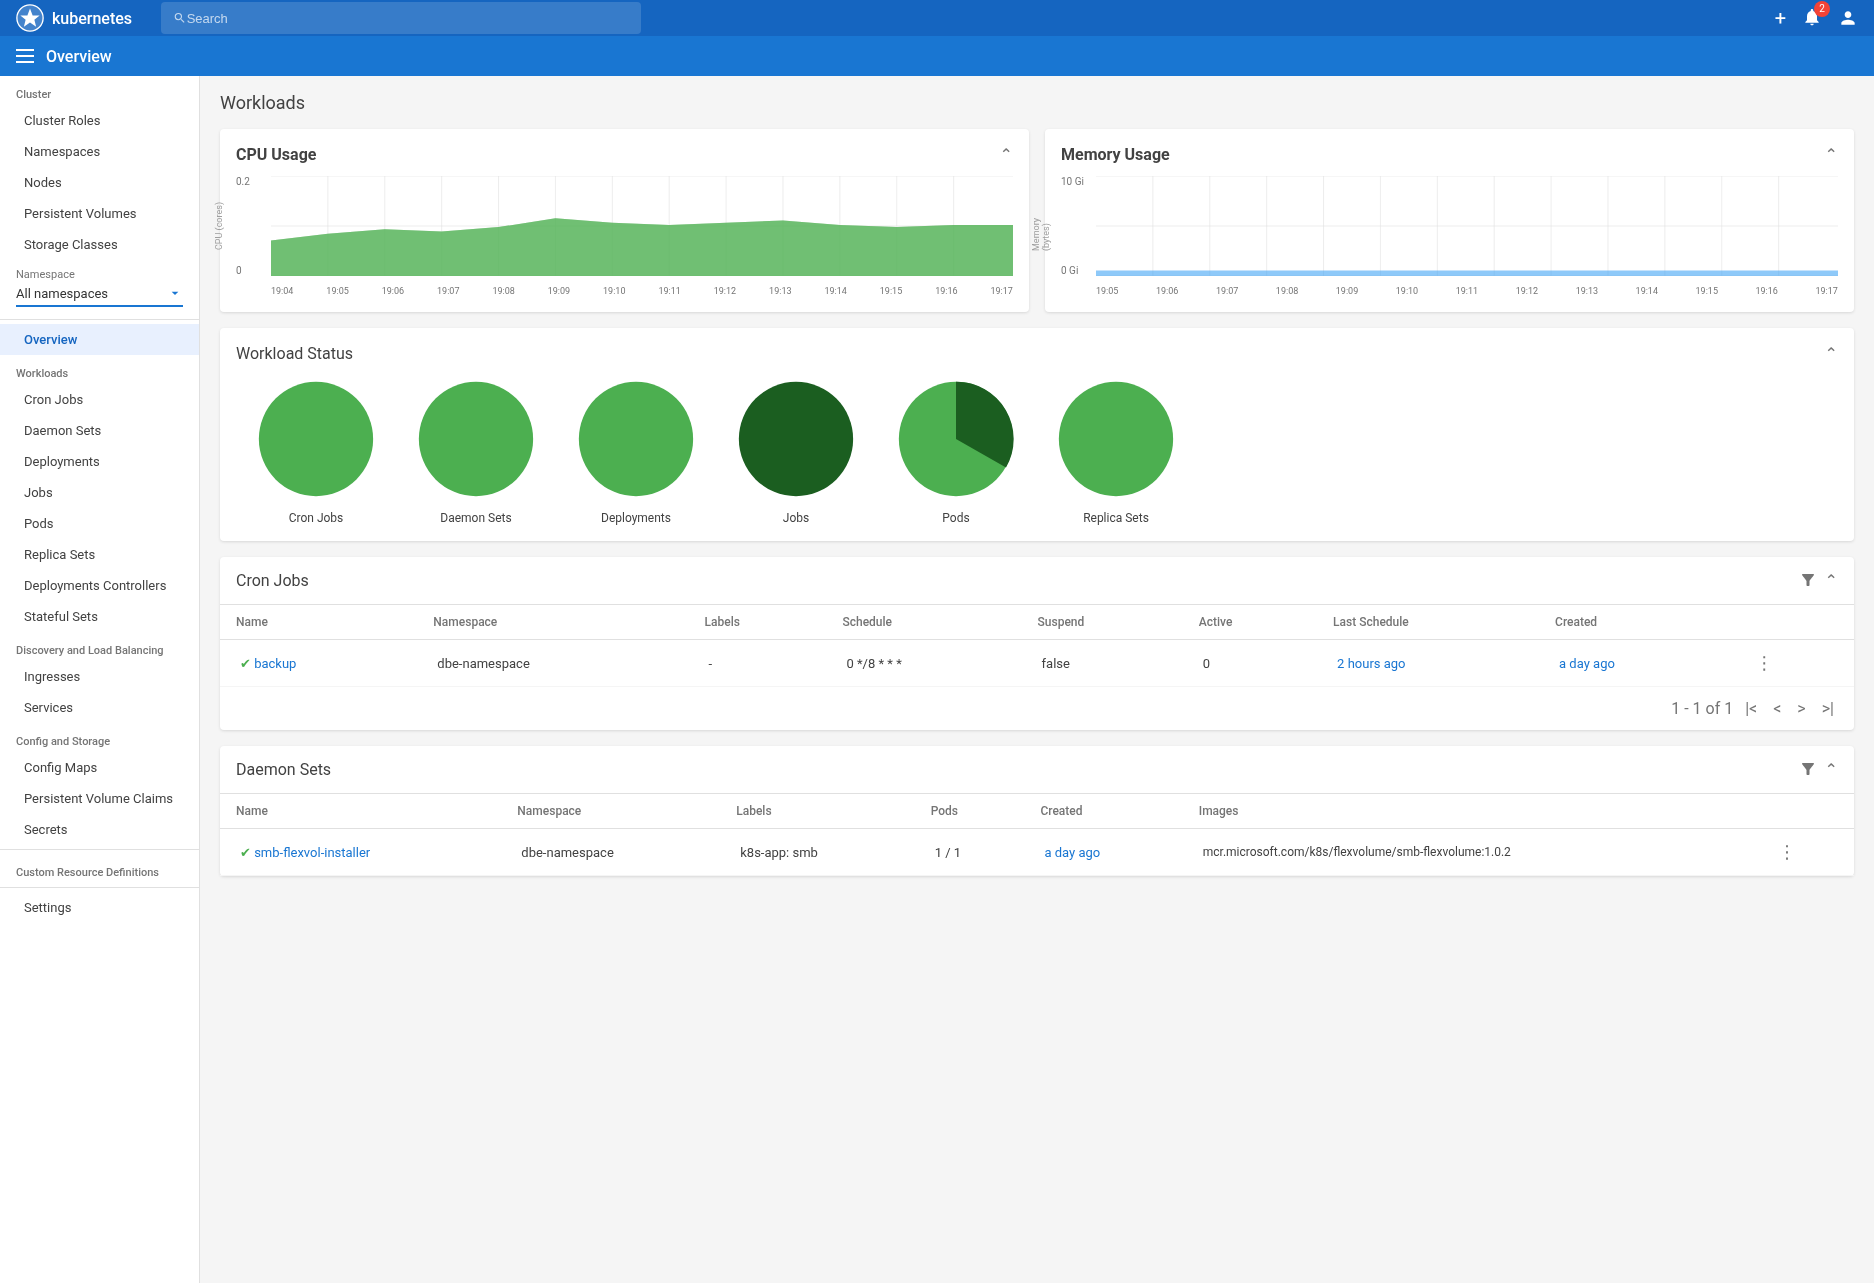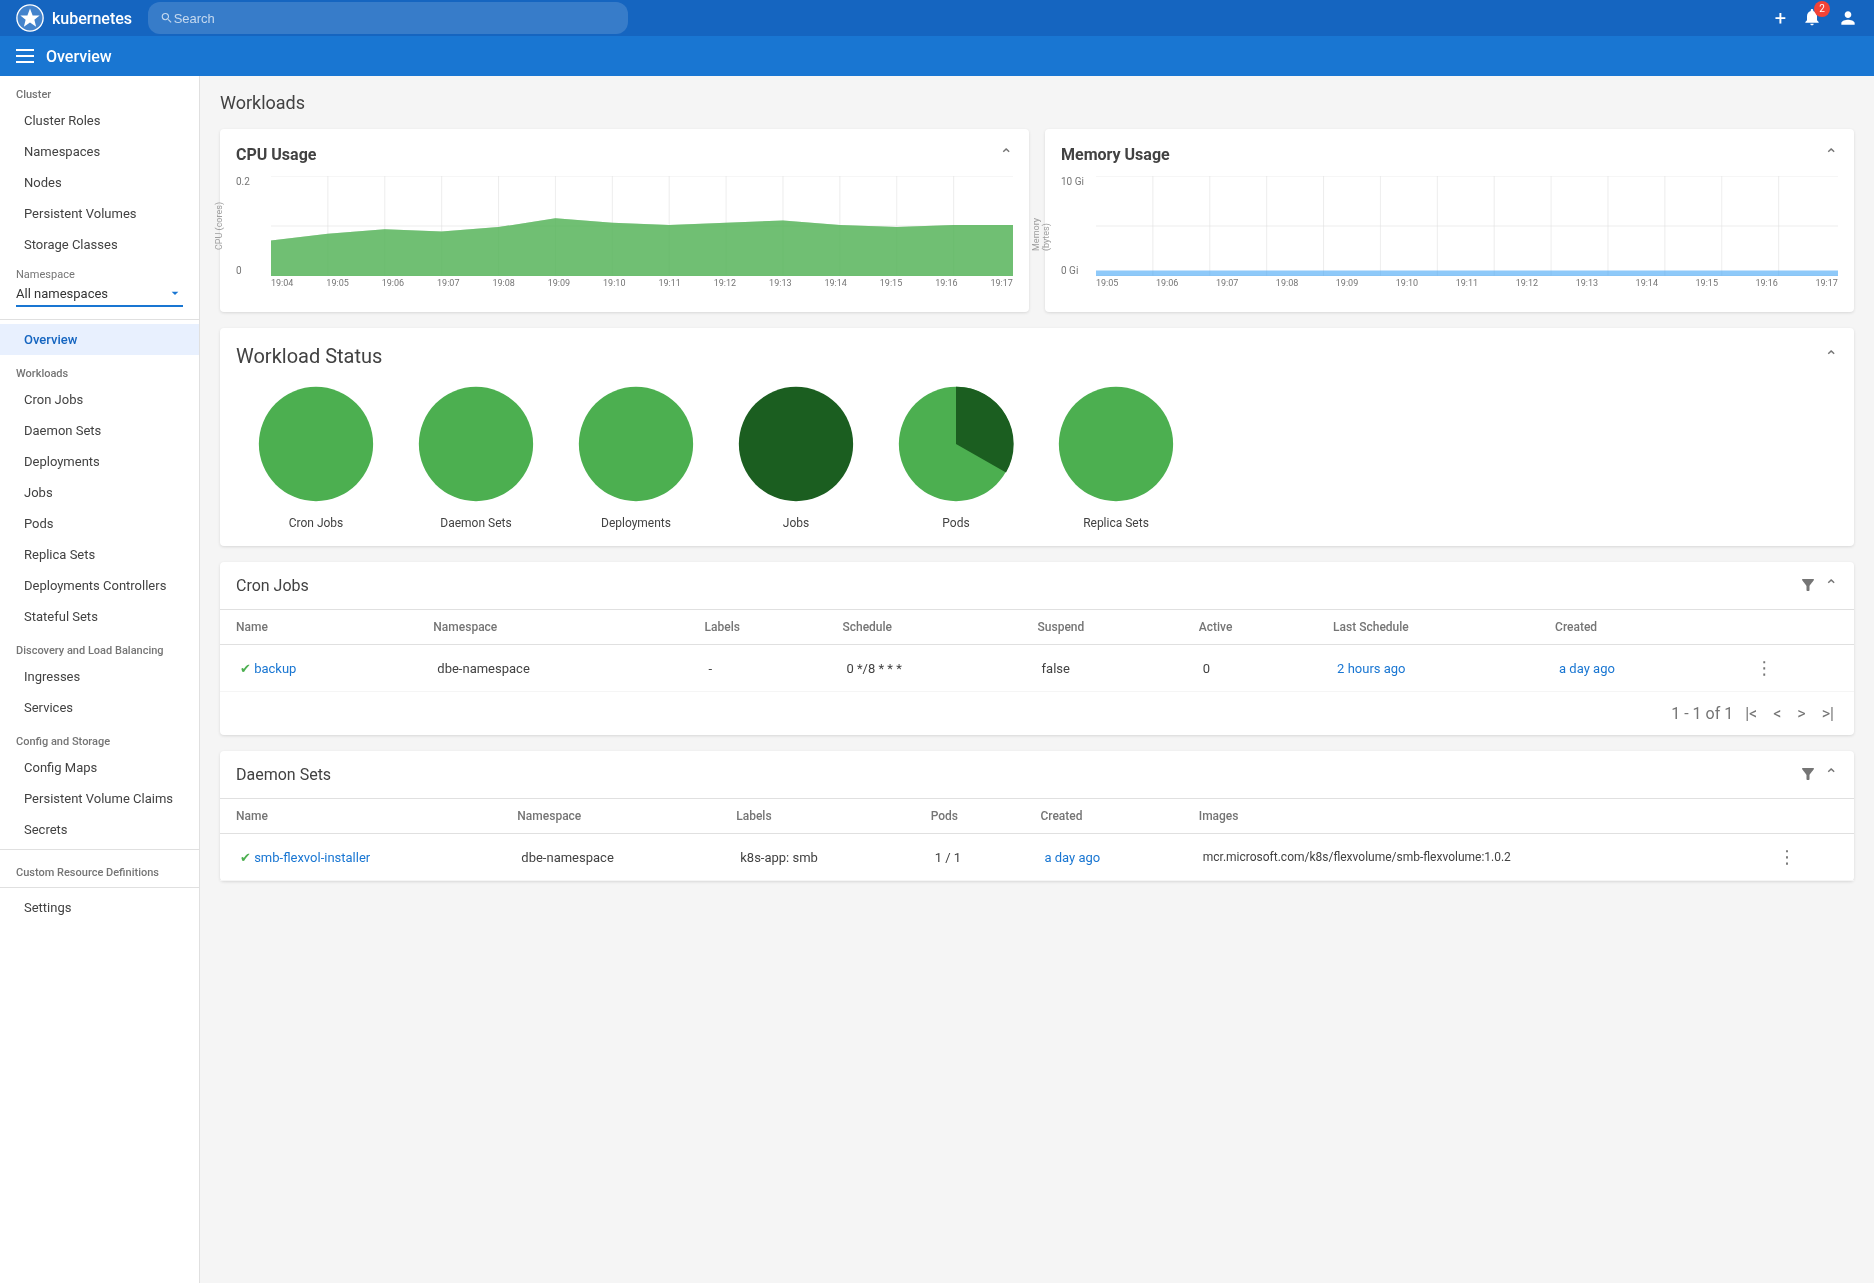--- a/index.html
+++ b/index.html
@@ -2,21 +2,21 @@
 <html><head>
   <meta charset="utf-8">
   <style>
     * { box-sizing: border-box; margin: 0; padding: 0; }
     body { font-family: 'Roboto', Arial, sans-serif; font-size: 13px; background: #f5f5f5; color: #333; display: flex; flex-direction: column; height: 100vh; overflow: hidden; }
 
     
     .topbar { background: #1565c0; display: flex; align-items: center; padding: 0 16px; height: 36px; flex-shrink: 0; }
     .topbar-logo { display: flex; align-items: center; gap: 8px; color: white; font-size: 16px; font-weight: 500; margin-right: 16px; }
     .topbar-logo svg { width: 28px; height: 28px; }
-    .search-bar { flex: 1; max-width: 480px; background: rgba(255,255,255,0.15); border-radius: 12px; display: flex; align-items: center; padding: 0 12px; height: 32px; color: white; }
+    .search-bar { flex: 1; max-width: 480px; background: rgba(255,255,255,0.15); border-radius: 4px; display: flex; align-items: center; padding: 0 12px; height: 32px; color: white; margin-left: 13px; }
     .search-bar input { background: transparent; border: none; outline: none; color: white; width: 100%; font-size: 13px; }
     .search-bar input::placeholder { color: rgba(255,255,255,0.7); }
     .topbar-right { margin-left: auto; display: flex; align-items: center; gap: 16px; color: white; }
     .notif-badge { position: relative; cursor: pointer; }
     .badge { position: absolute; top: -6px; right: -8px; background: #f44336; color: white; font-size: 10px; border-radius: 50%; width: 16px; height: 16px; display: flex; align-items: center; justify-content: center; }
 
     
     .breadcrumb-bar { background: #1976d2; color: white; padding: 0 16px; height: 40px; display: flex; align-items: center; gap: 12px; flex-shrink: 0; }
     .hamburger { cursor: pointer; display: flex; flex-direction: column; gap: 4px; }
     .hamburger span { display: block; width: 18px; height: 2px; background: white; }
@@ -43,26 +43,26 @@
     .section-title { font-size: 18px; color: #424242; margin-bottom: 16px; font-weight: 400; }
 
     
     .charts-row { display: flex; gap: 16px; margin-bottom: 16px; }
     .chart-card { background: white; border-radius: 4px; box-shadow: 0 1px 3px rgba(0,0,0,0.12); padding: 16px; flex: 1; }
     .chart-header { display: flex; justify-content: space-between; align-items: center; margin-bottom: 12px; }
     .chart-title { font-size: 16px; color: #424242; font-weight: 700; }
     .chart-area { height: 120px; position: relative; }
     .chart-y-label { position: absolute; left: 0; top: 0; bottom: 20px; display: flex; flex-direction: column; justify-content: space-between; font-size: 10px; color: #757575; width: 30px; }
     .chart-content { position: absolute; left: 35px; right: 0; top: 0; bottom: 20px; overflow: hidden; }
-    .chart-x-labels { position: absolute; left: 35px; right: 0; bottom: 8px; display: flex; justify-content: space-between; font-size: 9px; color: #757575; }
+    .chart-x-labels { position: absolute; left: 35px; right: 0; bottom: 0; display: flex; justify-content: space-between; font-size: 9px; color: #757575; }
 
     
     .workload-status-card { background: white; border-radius: 4px; box-shadow: 0 1px 3px rgba(0,0,0,0.12); padding: 16px; margin-bottom: 16px; }
     .card-header { display: flex; justify-content: space-between; align-items: center; margin-bottom: 16px; }
-    .card-title { font-size: 20px; color: #424242; font-weight: 400; }
+    .card-title { font-size: 16px; color: #424242; font-weight: 400; }
     .donut-row { display: flex; gap: 40px; justify-content: flex-start; padding: 0 20px; }
     .donut-item { display: flex; flex-direction: column; align-items: center; gap: 12px; }
     .donut-label { font-size: 12px; color: #424242; }
 
     
     .table-card { background: white; border-radius: 4px; box-shadow: 0 1px 3px rgba(0,0,0,0.12); margin-bottom: 16px; }
     .table-card-header { display: flex; justify-content: space-between; align-items: center; padding: 14px 16px; border-bottom: 1px solid #e0e0e0; }
     .table-card-title { font-size: 16px; color: #424242; font-weight: 400; }
     .table-card-actions { display: flex; gap: 8px; color: #757575; }
     table { width: 100%; border-collapse: collapse; }

